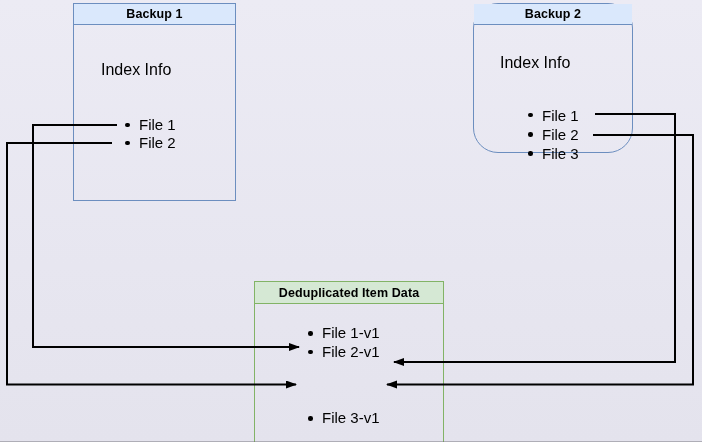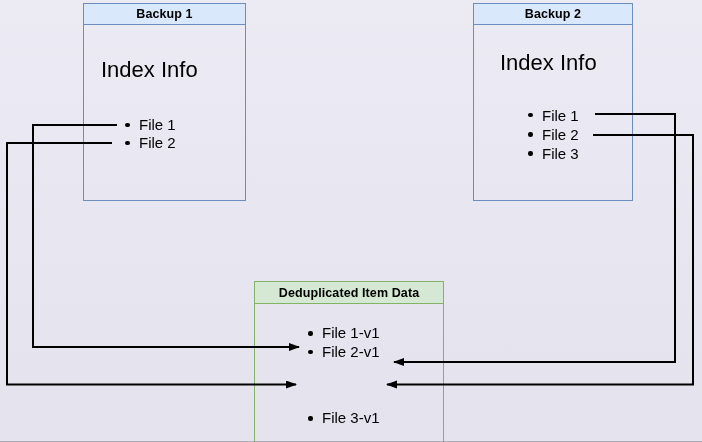--- a/index.html
+++ b/index.html
@@ -7,21 +7,21 @@
     width:702px;height:442px;position:relative;overflow:hidden;
     background:linear-gradient(180deg,#ecebf4 0%,#e7e6f0 60%,#e4e3ed 100%);
     font-family:"Liberation Sans",sans-serif;color:#000;
   }
   .box{position:absolute;border:1.5px solid;background:transparent;box-sizing:border-box;}
   .box-header{
     box-sizing:border-box;border-bottom:1.5px solid;
     display:flex;align-items:center;justify-content:center;
     font-weight:bold;font-size:12.5px;letter-spacing:.1px;
   }
-  .subtitle{position:absolute;font-size:22px;line-height:20px;}
+  .subtitle{position:absolute;font-size:16px;line-height:20px;}
   ul.filelist{position:absolute;margin:0;padding:0;list-style:none;}
   ul.filelist li{display:flex;align-items:center;font-size:15px;}
   .bullet{width:4.5px;height:4.5px;border-radius:50%;background:#000;flex:0 0 auto;margin-right:9.5px;}
   #edge-layer{position:absolute;left:0;top:0;z-index:5;pointer-events:none;}
   #bottom-edge{position:absolute;left:0;bottom:0;width:702px;height:1.5px;background:rgba(110,108,118,.45);}
 </style>
 </head>
 <body>
 
 <svg id="edge-layer" width="702" height="442" viewBox="0 0 702 442">
@@ -29,38 +29,38 @@
     <marker id="arrow" markerWidth="12" markerHeight="10" refX="10" refY="4" orient="auto" markerUnits="userSpaceOnUse">
       <path d="M0,0 L11,4 L0,8 z" fill="#000"></path>
     </marker>
   </defs>
 <polyline points="117,125 33,125 33,347 299,347" fill="none" stroke="#000000" stroke-width="2" marker-end="url(#arrow)"></polyline>
     <polyline points="112,143 7,143 7,384.5 296,384.5" fill="none" stroke="#000000" stroke-width="2" marker-end="url(#arrow)"></polyline>
     <polyline points="595,114 675,114 675,362 394,362" fill="none" stroke="#000000" stroke-width="2" marker-end="url(#arrow)"></polyline>
     <polyline points="593,135 693,135 693,384.5 387,384.5" fill="none" stroke="#000000" stroke-width="2" marker-end="url(#arrow)"></polyline>
   </svg>
 
-<div class="box" id="b1" style="left: 83px; top: 3px; width: 163px; height: 198px; border-color: rgb(108, 142, 191);">
+<div class="box" id="b1" style="left: 73px; top: 3px; width: 163px; height: 198px; border-color: rgb(108, 142, 191);">
   <div class="box-header" style="height: 21px; background: rgb(218, 232, 252); border-bottom-color: rgb(108, 142, 191);">
     <span>Backup 1</span>
   </div>
 </div>
 <div class="subtitle" style="left:101px;top:60px;">Index Info</div>
 <ul class="filelist" id="list-backup1" style="left:125px;top:116px;">
     <li style="line-height: 18px;">
       <span class="bullet"></span>
       <span>File 1</span>
     </li>
     <li style="line-height: 18px;">
       <span class="bullet"></span>
       <span>File 2</span>
     </li>
   </ul>
 
-<div class="box" id="b2" style="left: 473px; top: 3px; width: 160px; height: 198px; border-color: rgb(108, 142, 191);">
+<div class="box" id="b2" style="left: 473px; top: 3px; width: 160px; height: 150px; border-color: rgb(108, 142, 191); border-radius: 25px;">
   <div class="box-header" style="height: 21px; background: rgb(218, 232, 252); border-bottom-color: rgb(108, 142, 191);">
     <span>Backup 2</span>
   </div>
 </div>
 <div class="subtitle" style="left:500px;top:53px;">Index Info</div>
 <ul class="filelist" id="list-backup2" style="left:528px;top:105.5px;">
     <li style="line-height: 19.25px;">
       <span class="bullet"></span>
       <span>File 1</span>
     </li>

